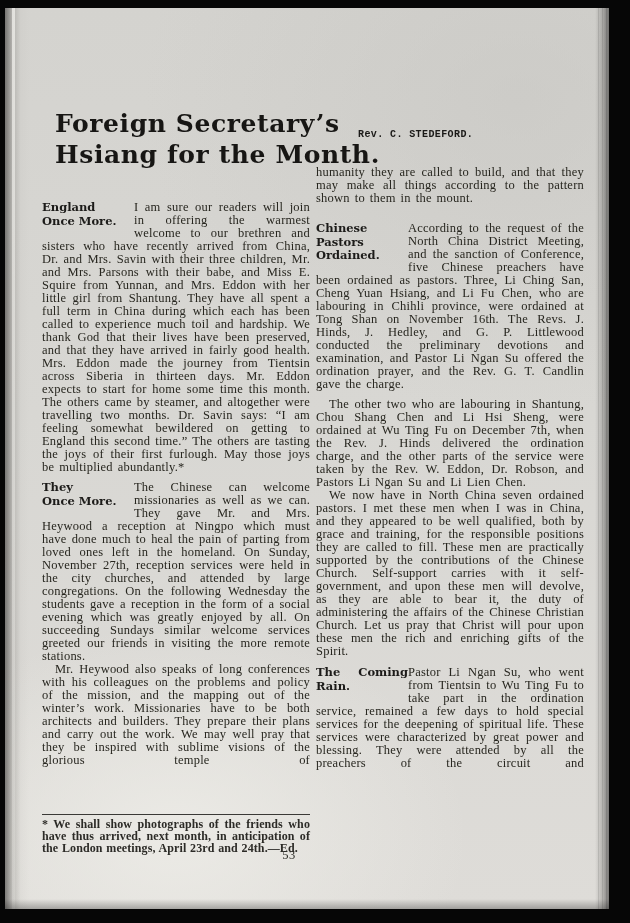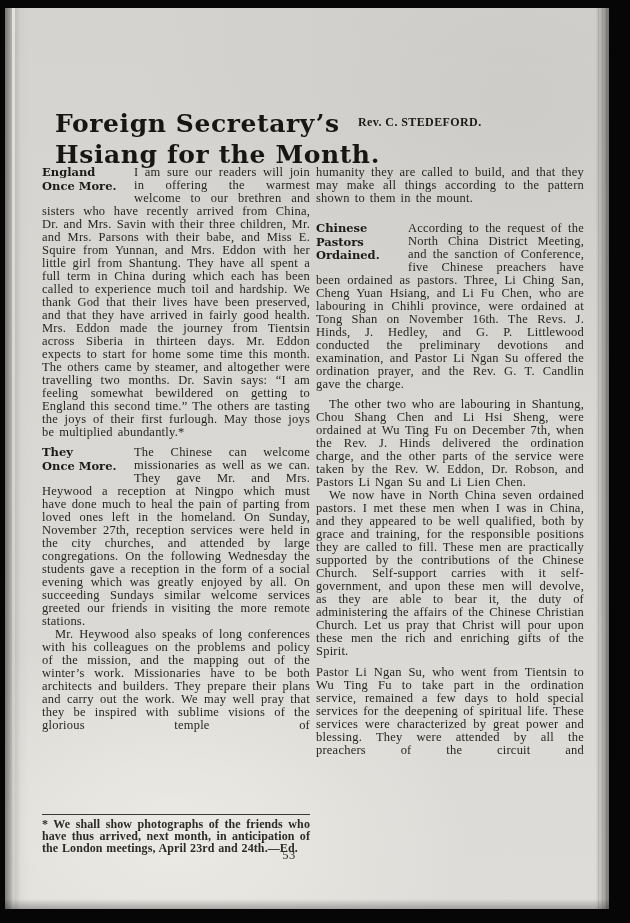--- a/index.html
+++ b/index.html
@@ -35,29 +35,29 @@
     background:linear-gradient(180deg, rgba(0,0,0,0), rgba(0,0,0,.28));
   }
 
   .title-block{position:absolute;left:50px;top:100px;line-height:31px;}
   .title-line{
     font-family:"DejaVu Serif", serif;font-weight:bold;
     font-size:25px;letter-spacing:.6px;color:#171614;display:block;
   }
   .byline{position:absolute;left:353px;top:104px;line-height:21px;color:#1b1a18;}
   .byline-line1{font-family:"DejaVu Serif", serif;font-weight:bold;font-size:14px;display:block;}
-  .byline-line2{font-family:Liberation Serif, serif;font-weight:bold;font-size:12px;letter-spacing:.4px;display:block;}
+  .byline-line2{font-family:Liberation Mono, monospace;font-weight:bold;font-size:10px;letter-spacing:.4px;display:block;margin-top:12px;}
 
   .col{
     position:absolute;top:158px;width:268px;
     font-size:12.5px;line-height:13px;
     text-align:justify;word-spacing:1.6px;letter-spacing:.22px;
     color:#27261f;
   }
-  .col-left{left:37px;}
+  .col-left{left:37px;margin-top:35px;}
   .col-right{left:311px;}
 
   .section{margin:0 0 7px 0;}
   .section.flush{margin-bottom:0;}
   p{margin:0;}
   .indent{text-indent:13px;}
   .continued{text-align-last:justify;}
 
   .sidehead{
     float:left;width:92px;
@@ -133,21 +133,24 @@
         </span><span>According to the request of the North China District Meeting, and the sanction of Conference, five Chinese preachers have been ordained as pastors.  Three, Li Ching San, Cheng Yuan Hsiang, and Li Fu Chen, who are labouring in Chihli province, were ordained at Tong Shan on November 16th.  The Revs. J. Hinds, J. Hedley, and G. P. Littlewood conducted the preliminary devotions and examination, and Pastor Li Ngan Su offered the ordination prayer, and the Rev. G. T. Candlin gave the charge.</span>
       </p>
     </div>
 
     <p class="indent">The other two who are labouring in Shantung, Chou Shang Chen and Li Hsi Sheng, were ordained at Wu Ting Fu on December 7th, when the Rev. J. Hinds delivered the ordination charge, and the other parts of the service were taken by the Rev. W. Eddon, Dr. Robson, and Pastors Li Ngan Su and Li Lien Chen.</p>
 
     <p class="indent">We now have in North China seven ordained pastors.  I met these men when I was in China, and they appeared to be well qualified, both by grace and training, for the responsible positions they are called to fill.  These men are practically supported by the contributions of the Chinese Church.  Self-support carries with it self-government, and upon these men will devolve, as they are able to bear it, the duty of administering the affairs of the Chinese Christian Church.  Let us pray that Christ will pour upon these men the rich and enriching gifts of the Spirit.</p>
 
     <div class="section" style="margin-top:8px;">
       <p class="continued">
-        <span>Pastor Li Ngan Su, who went from Tientsin to Wu Ting Fu to take part in the ordination service, remained a few days to hold special services for the deepening of spiritual life.  These services were characterized by great power and blessing.  They were attended by all the preachers of the circuit and</span>
+        <span class="sidehead h2lines">
+          <span>The Coming</span>
+          <span>Rain.</span>
+        </span><span>Pastor Li Ngan Su, who went from Tientsin to Wu Ting Fu to take part in the ordination service, remained a few days to hold special services for the deepening of spiritual life.  These services were characterized by great power and blessing.  They were attended by all the preachers of the circuit and</span>
       </p>
     </div>
 
   </div>
 
   <div class="footnote-block">
     <hr class="footnote-rule">
     <p class="footnote-text">* We shall show photographs of the friends who have thus arrived, next month, in anticipation of the London meetings, April 23rd and 24th.—Ed.</p>
   </div>
 

